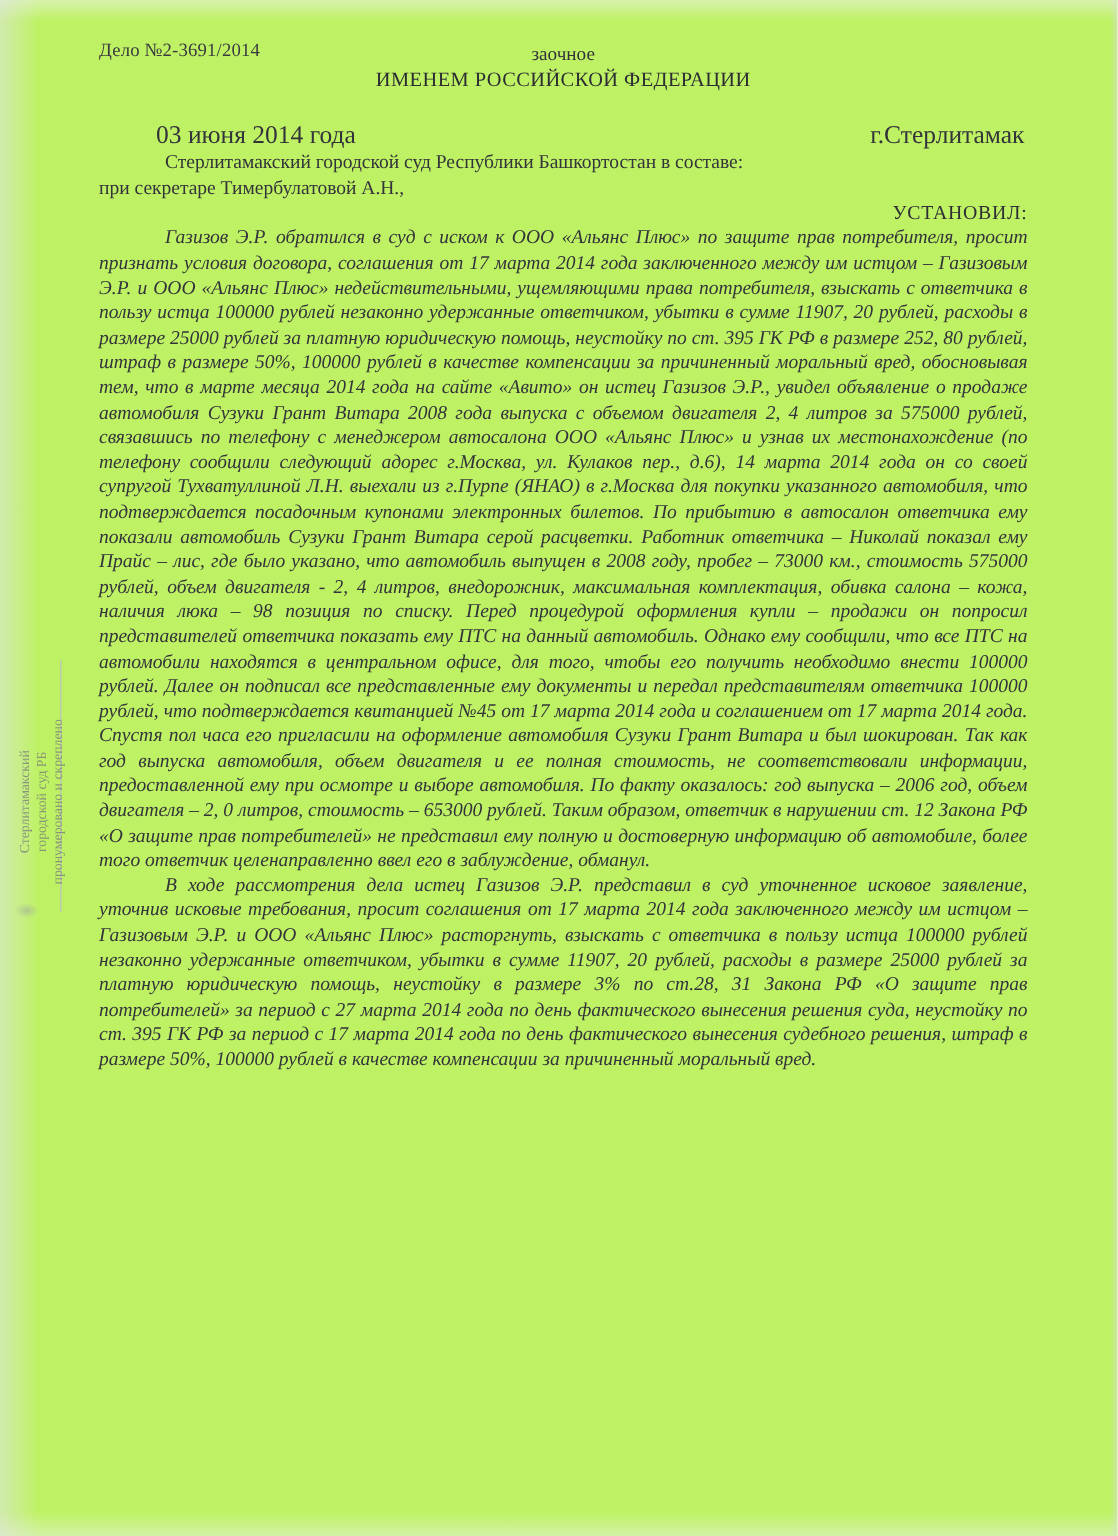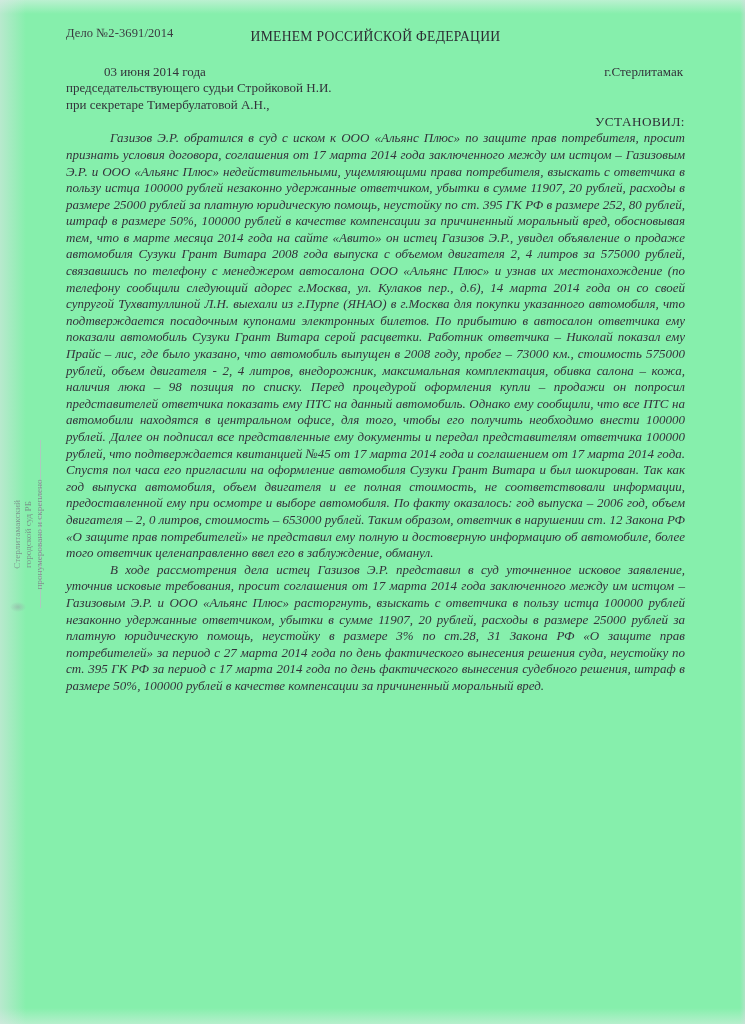--- a/index.html
+++ b/index.html
@@ -5,21 +5,21 @@
 <style>
   html, body {
     margin: 0;
     padding: 0;
     background: #ffffff;
   }
   .page {
     position: relative;
     width: 745px;
     height: 1024px;
-    background: #86efac;
+    background: #bef264;
     overflow: hidden;
     font-family: "Liberation Serif", "DejaVu Serif", serif;
     color: #2e2e34;
     -webkit-font-smoothing: antialiased;
   }
   
   .paper-tone {
     position: absolute;
     inset: 0;
     background:
@@ -69,21 +69,21 @@
   .title-sub {
     font-size: 13.6px;
     letter-spacing: 0.3px;
     color: #2c2c33;
   }
 
   .datecity {
     display: flex;
     justify-content: space-between;
     align-items: baseline;
-    font-size: 13px;
+    font-size: 17px;
     margin-top: 19px;
     padding: 0 2px 0 38px;
     color: #33333a;
   }
 
   p.body {
     font-size: 13px;
     line-height: 16.6px;
     text-align: justify;
     text-justify: inter-word;
@@ -159,29 +159,30 @@
     <span class="l1">Стерлитамакский</span>
     <span class="l2">городской суд РБ</span>
     <span class="l3">пронумеровано и скреплено</span>
   </div>
 
   <div class="content">
 
     <div class="case-no">Дело №2-3691/2014</div>
 
     <div class="title-block">
+      <div class="title-zaochnoe">заочное</div>
       <div class="title-sub">ИМЕНЕМ РОССИЙСКОЙ ФЕДЕРАЦИИ</div>
     </div>
 
     <div class="datecity">
       <span>03 июня 2014 года</span>
       <span>г.Стерлитамак</span>
     </div>
 
-    <p class="body">председательствующего судьи Стройковой Н.И.</p>
+    <p class="body indent gap-18">Стерлитамакский городской суд Республики Башкортостан в составе:</p>
     <p class="body">при секретаре Тимербулатовой А.Н.,</p>
 
 
 
     <div class="ustanovil">УСТАНОВИЛ:</div>
 
     <p class="body indent gap-6">Газизов Э.Р. обратился в суд с иском к ООО «Альянс Плюс» по защите прав потребителя, просит признать условия договора, соглашения от 17 марта 2014 года заключенного между им истцом – Газизовым Э.Р. и ООО «Альянс Плюс» недействительными, ущемляющими права потребителя, взыскать с ответчика в пользу истца 100000 рублей незаконно удержанные ответчиком, убытки в сумме 11907, 20 рублей, расходы в размере 25000 рублей за платную юридическую помощь, неустойку по ст. 395 ГК РФ в размере 252, 80 рублей, штраф в размере 50%, 100000 рублей в качестве компенсации за причиненный моральный вред, обосновывая тем, что в марте месяца 2014 года на сайте «Авито» он истец Газизов Э.Р., увидел объявление о продаже автомобиля Сузуки Грант Витара 2008 года выпуска с объемом двигателя 2, 4 литров за 575000 рублей, связавшись по телефону с менеджером автосалона ООО «Альянс Плюс» и узнав их местонахождение (по телефону сообщили следующий адорес г.Москва, ул. Кулаков пер., д.6), 14 марта 2014 года он со своей супругой Тухватуллиной Л.Н. выехали из г.Пурпе (ЯНАО) в г.Москва для покупки указанного автомобиля, что подтверждается посадочным купонами электронных билетов. По прибытию в автосалон ответчика ему показали автомобиль Сузуки Грант Витара серой расцветки. Работник ответчика – Николай  показал ему Прайс – лис, где было указано, что автомобиль выпущен в 2008 году, пробег – 73000 км., стоимость 575000 рублей, объем двигателя  - 2, 4 литров, внедорожник, максимальная комплектация, обивка салона – кожа, наличия люка – 98 позиция по списку. Перед процедурой оформления купли – продажи он попросил представителей ответчика показать ему ПТС на данный автомобиль. Однако ему сообщили, что все ПТС на автомобили находятся в центральном офисе, для того, чтобы его получить необходимо внести 100000 рублей. Далее он подписал все представленные ему документы и передал представителям ответчика 100000 рублей, что подтверждается квитанцией №45 от 17 марта 2014 года и соглашением от 17 марта 2014 года. Спустя пол часа его пригласили на оформление автомобиля Сузуки Грант Витара и был шокирован. Так как год выпуска автомобиля, объем двигателя и ее полная стоимость, не соответствовали информации, предоставленной ему при осмотре и выборе автомобиля. По факту оказалось: год выпуска – 2006 год, объем двигателя – 2, 0 литров, стоимость – 653000 рублей. Таким образом, ответчик в нарушении ст. 12 Закона РФ «О защите прав потребителей» не представил ему полную и достоверную информацию об автомобиле, более того ответчик целенаправленно ввел его в заблуждение, обманул.</p>
 
     <p class="body indent gap-6">В ходе рассмотрения дела истец Газизов Э.Р. представил в суд уточненное исковое заявление, уточнив исковые требования, просит соглашения от 17 марта 2014 года заключенного между им истцом – Газизовым Э.Р. и ООО «Альянс Плюс» расторгнуть, взыскать с ответчика в пользу истца 100000 рублей незаконно удержанные ответчиком, убытки в сумме 11907, 20 рублей, расходы в размере 25000 рублей за платную юридическую помощь, неустойку в размере 3% по ст.28, 31 Закона РФ «О защите прав потребителей» за период с 27 марта 2014 года по день фактического вынесения решения суда, неустойку по ст. 395 ГК РФ за период с 17 марта 2014 года по день фактического вынесения судебного решения, штраф в размере 50%, 100000 рублей в качестве компенсации за причиненный моральный вред.</p>
 

